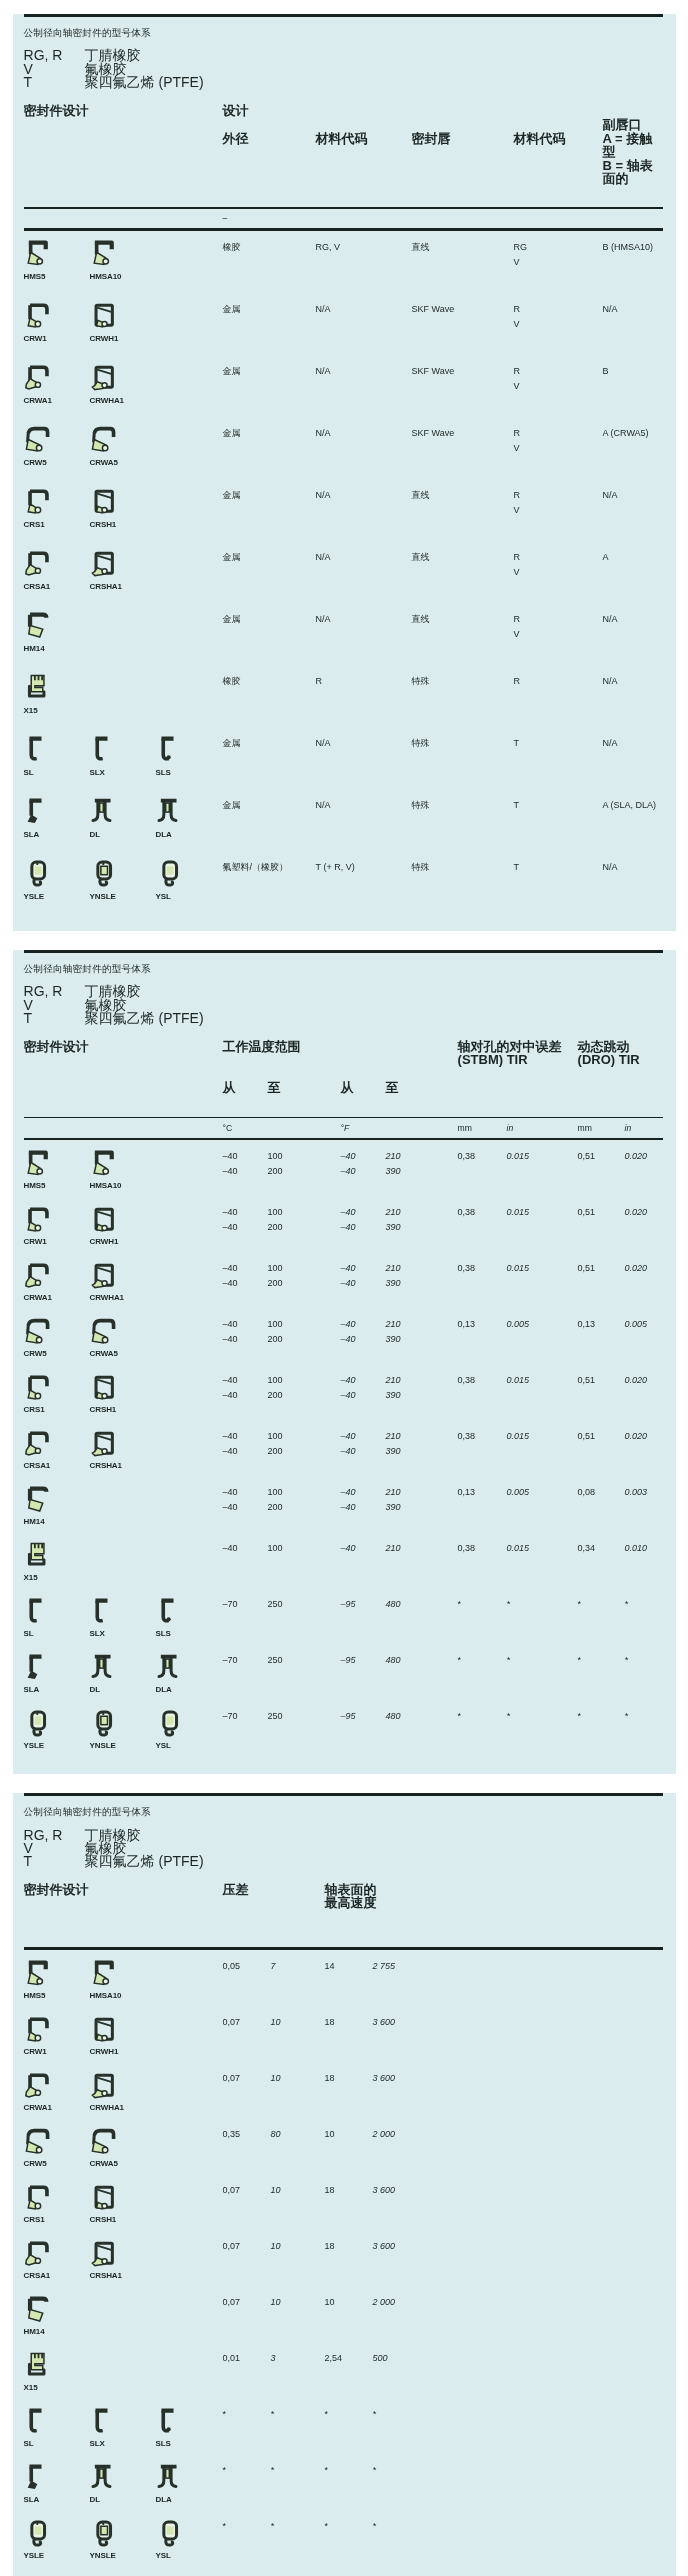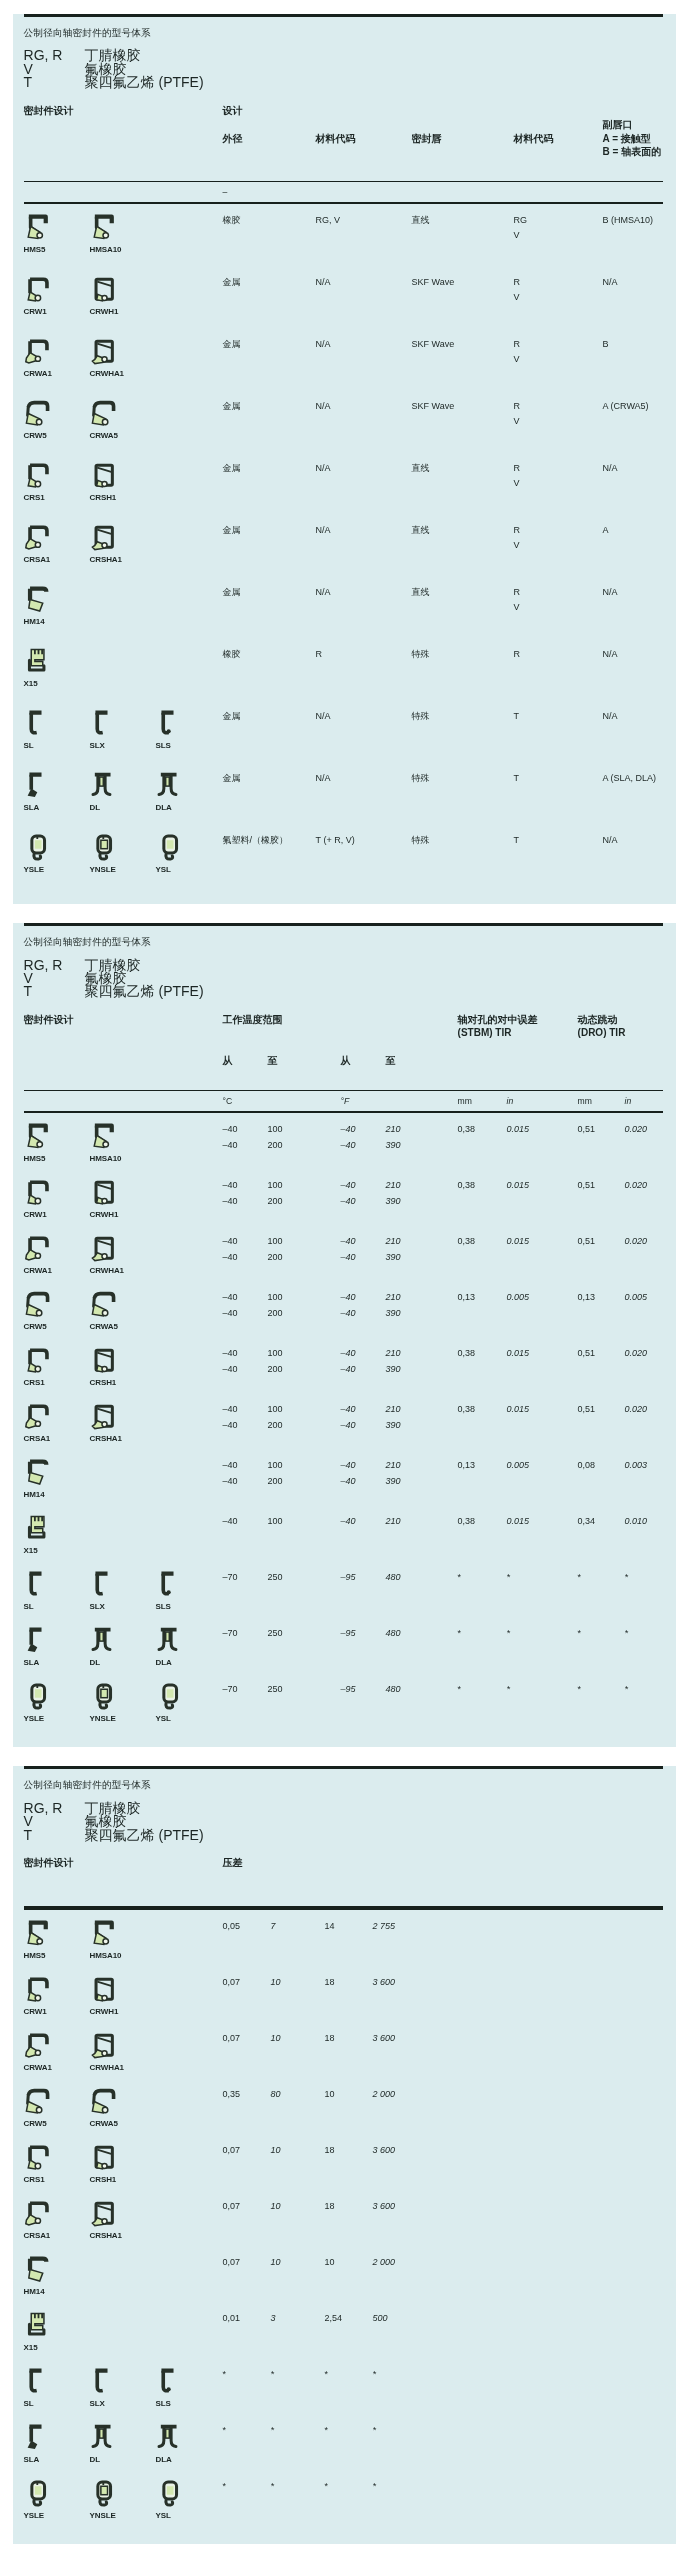--- a/index.html
+++ b/index.html
@@ -8,21 +8,21 @@
        font-family:"Liberation Sans","DejaVu Sans",sans-serif}
   .panel{margin:0 13.4px 19px;background:#dbecee;padding:0 12.8px 18px 10.2px}
   .panel.first{margin-top:14px}
   .rt{height:2.6px;background:#17211d}
   .thin{height:1.3px;background:#17211d;margin-top:22px}
   .thick{height:2.6px;background:#17211d}
   .title{font-size:9.6px;font-weight:400;margin:10.2px 0 0;letter-spacing:0.2px}
   .legend{margin-top:9.6px}
   .lrow{display:grid;grid-template-columns:61px auto;font-size:14px;line-height:13.4px}
   .hwrap{margin-top:14px}
-  .h{font-size:10px;font-weight:700;line-height:13.4px;white-space:pre-line}
+  .h{font-size:13px;font-weight:700;line-height:13.4px;white-space:pre-line}
   .g1{display:grid;grid-template-columns:199px 93px 96px 102px 89px 1fr}
   .g2{display:grid;grid-template-columns:199px 45px 73px 45px 72px 49px 71px 47px 1fr}
   .g3{display:grid;grid-template-columns:199px 48px 54px 48px 1fr}
   .hr2{margin-top:14.7px}
   .aux{margin-top:-13.4px}
   .units{padding:3.8px 0 3.2px;font-size:8.6px;line-height:12.8px}
   .it{font-style:italic}
   .row{padding-top:6.4px;align-items:start}
   .p1 .row{min-height:62px}
   .p2 .row{min-height:56px}
@@ -782,20 +782,22 @@
       </div>
     <div class="lrow">
         <span>T</span>
         <span>聚四氟乙烯 (PTFE)</span>
       </div>
   </div>
   <div class="hwrap">
     <div class="g3">
       <div class="h">密封件设计</div>
       <div class="h" style="grid-column:2/4">压差</div>
+      <div class="h" style="grid-column:4/6">轴表面的
+最高速度</div>
     </div>
     <div class="thin"></div>
     <div class="thick"></div>
   </div>
 
   <div class="g3 row">
     <div class="seals">
         <span class="seal">
           <svg class="ic" viewBox="0 0 48 54">
             <use href="#sym-hms"></use>

